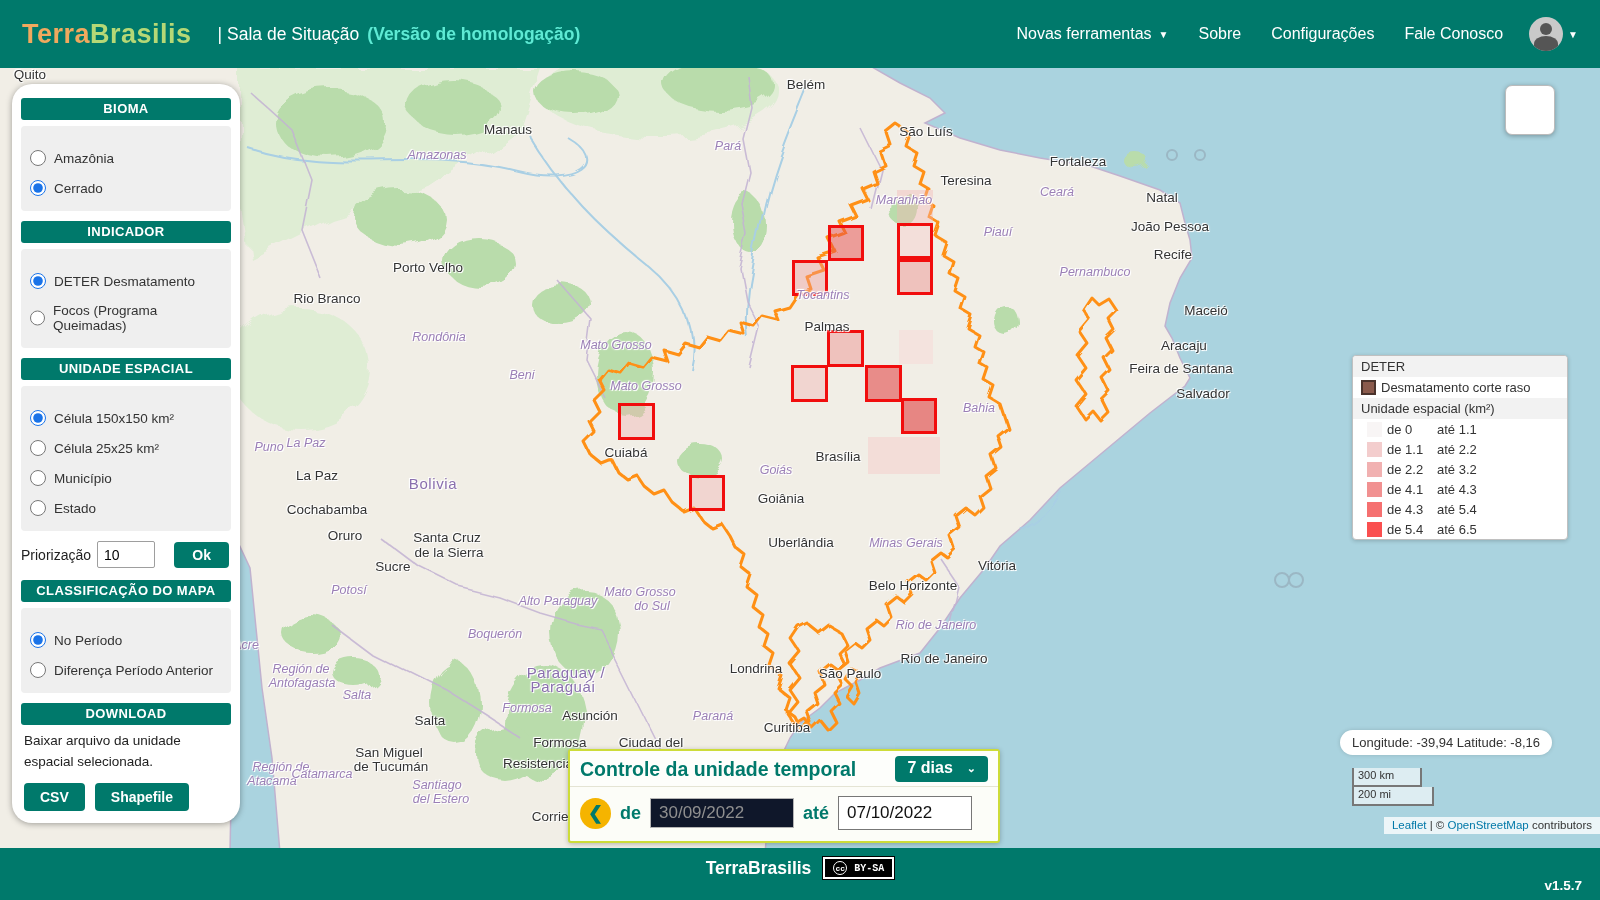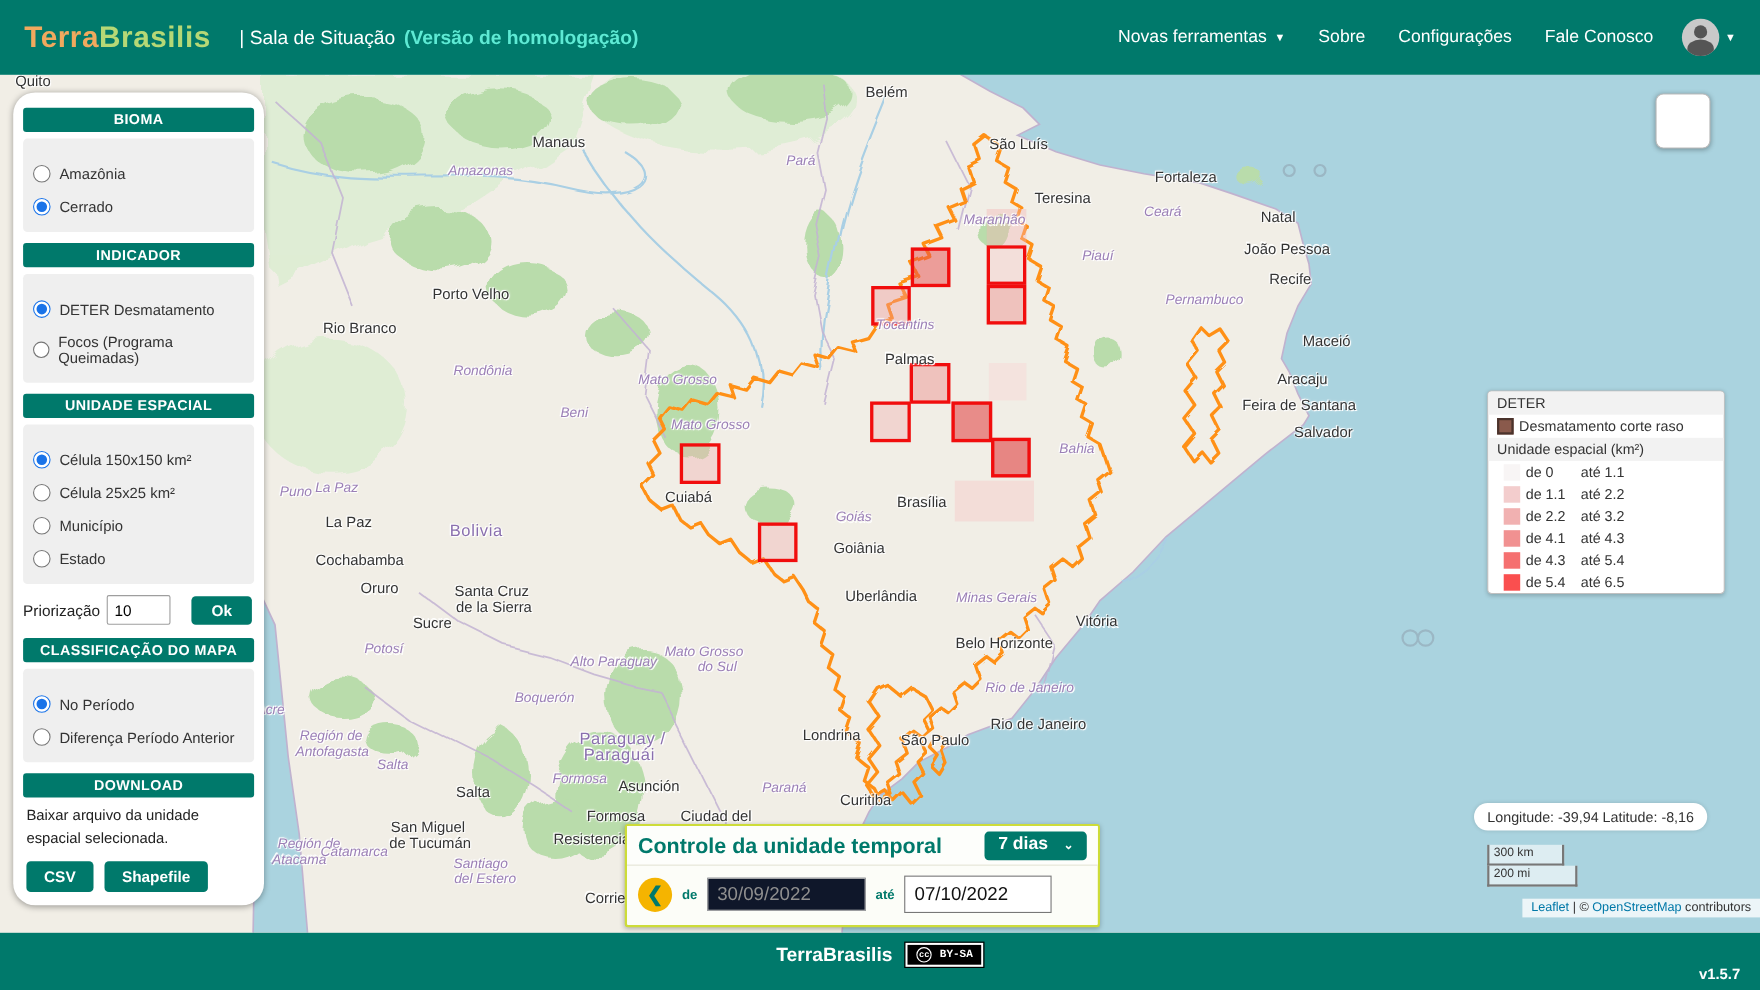--- a/index.html
+++ b/index.html
@@ -85,21 +85,21 @@
     box-shadow:0 1px 5px rgba(0,0,0,.25); z-index:30; }
   .temp-title-row { display:flex; align-items:center; padding:5px 10px 4px;
     border-bottom:1px solid #e4e4d4; background:#fdfefb; }
   .temp-title { color:#00796b; font-size:19.5px; font-weight:bold; }
   .period-select { margin-left:auto; background:#00796b; color:#fff; font-size:16px; font-weight:bold;
     border-radius:4px; padding:3px 12px 5px; display:flex; align-items:center; gap:14px; cursor:pointer; }
   .period-select .caret { font-size:11px; }
   .temp-controls { display:flex; align-items:center; gap:9px; padding:9px 10px; }
   .prev-btn { width:31px; height:31px; border-radius:50%; background:#f5b400; border:none;
     color:#00796b; font-size:18px; font-weight:bold; cursor:pointer; line-height:1; }
-  .dlabel { color:#00796b; font-size:12px; font-weight:bold; }
+  .dlabel { color:#00796b; font-size:18px; font-weight:bold; }
   .date-input { font-size:17px; padding:3px 8px; font-family:"Liberation Sans",sans-serif; }
   .date-de { width:144px; height:30px; background:#0f172a; color:#8f8f8f; border:1px solid #b5b5b5; }
   .date-ate { width:134px; height:34px; background:#fff; color:#111; border:1px solid #777; }
 
   
   .footer { position:absolute; left:0; top:848px; width:1600px; height:52px; background:#00796b; }
   .footer-center { position:absolute; left:0; right:0; top:9px; display:flex;
     justify-content:center; align-items:center; gap:12px; color:#fff; font-size:17.5px; font-weight:bold; }
   .cc-badge { display:inline-flex; align-items:center; gap:7px; background:#000; color:#fff;
     border:2px solid #fff; outline:1px solid #000; padding:2px 8px;

